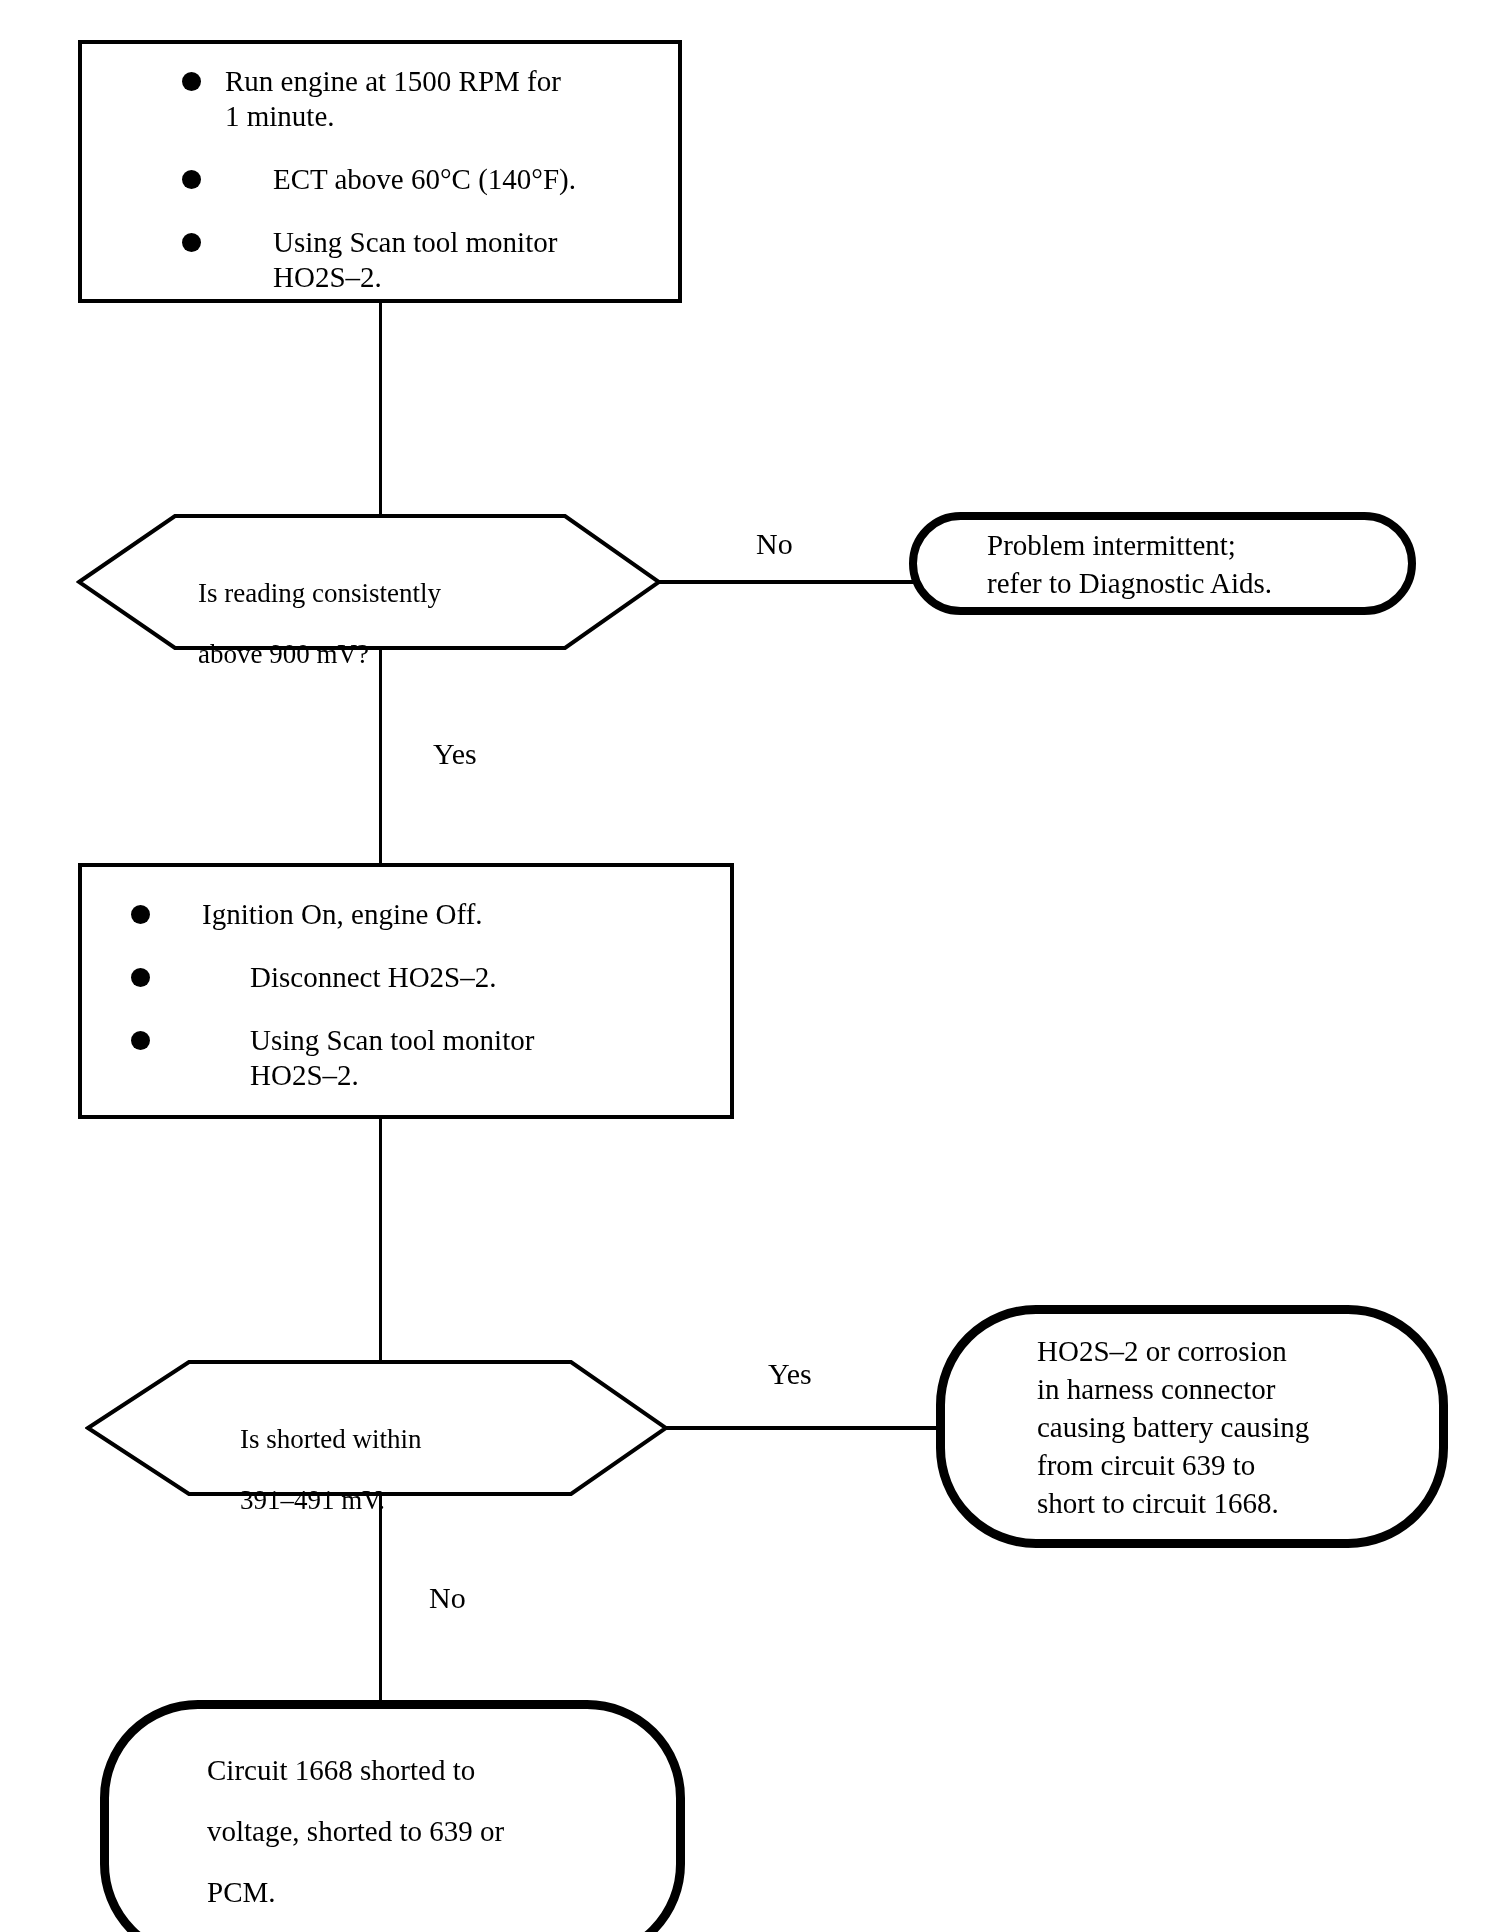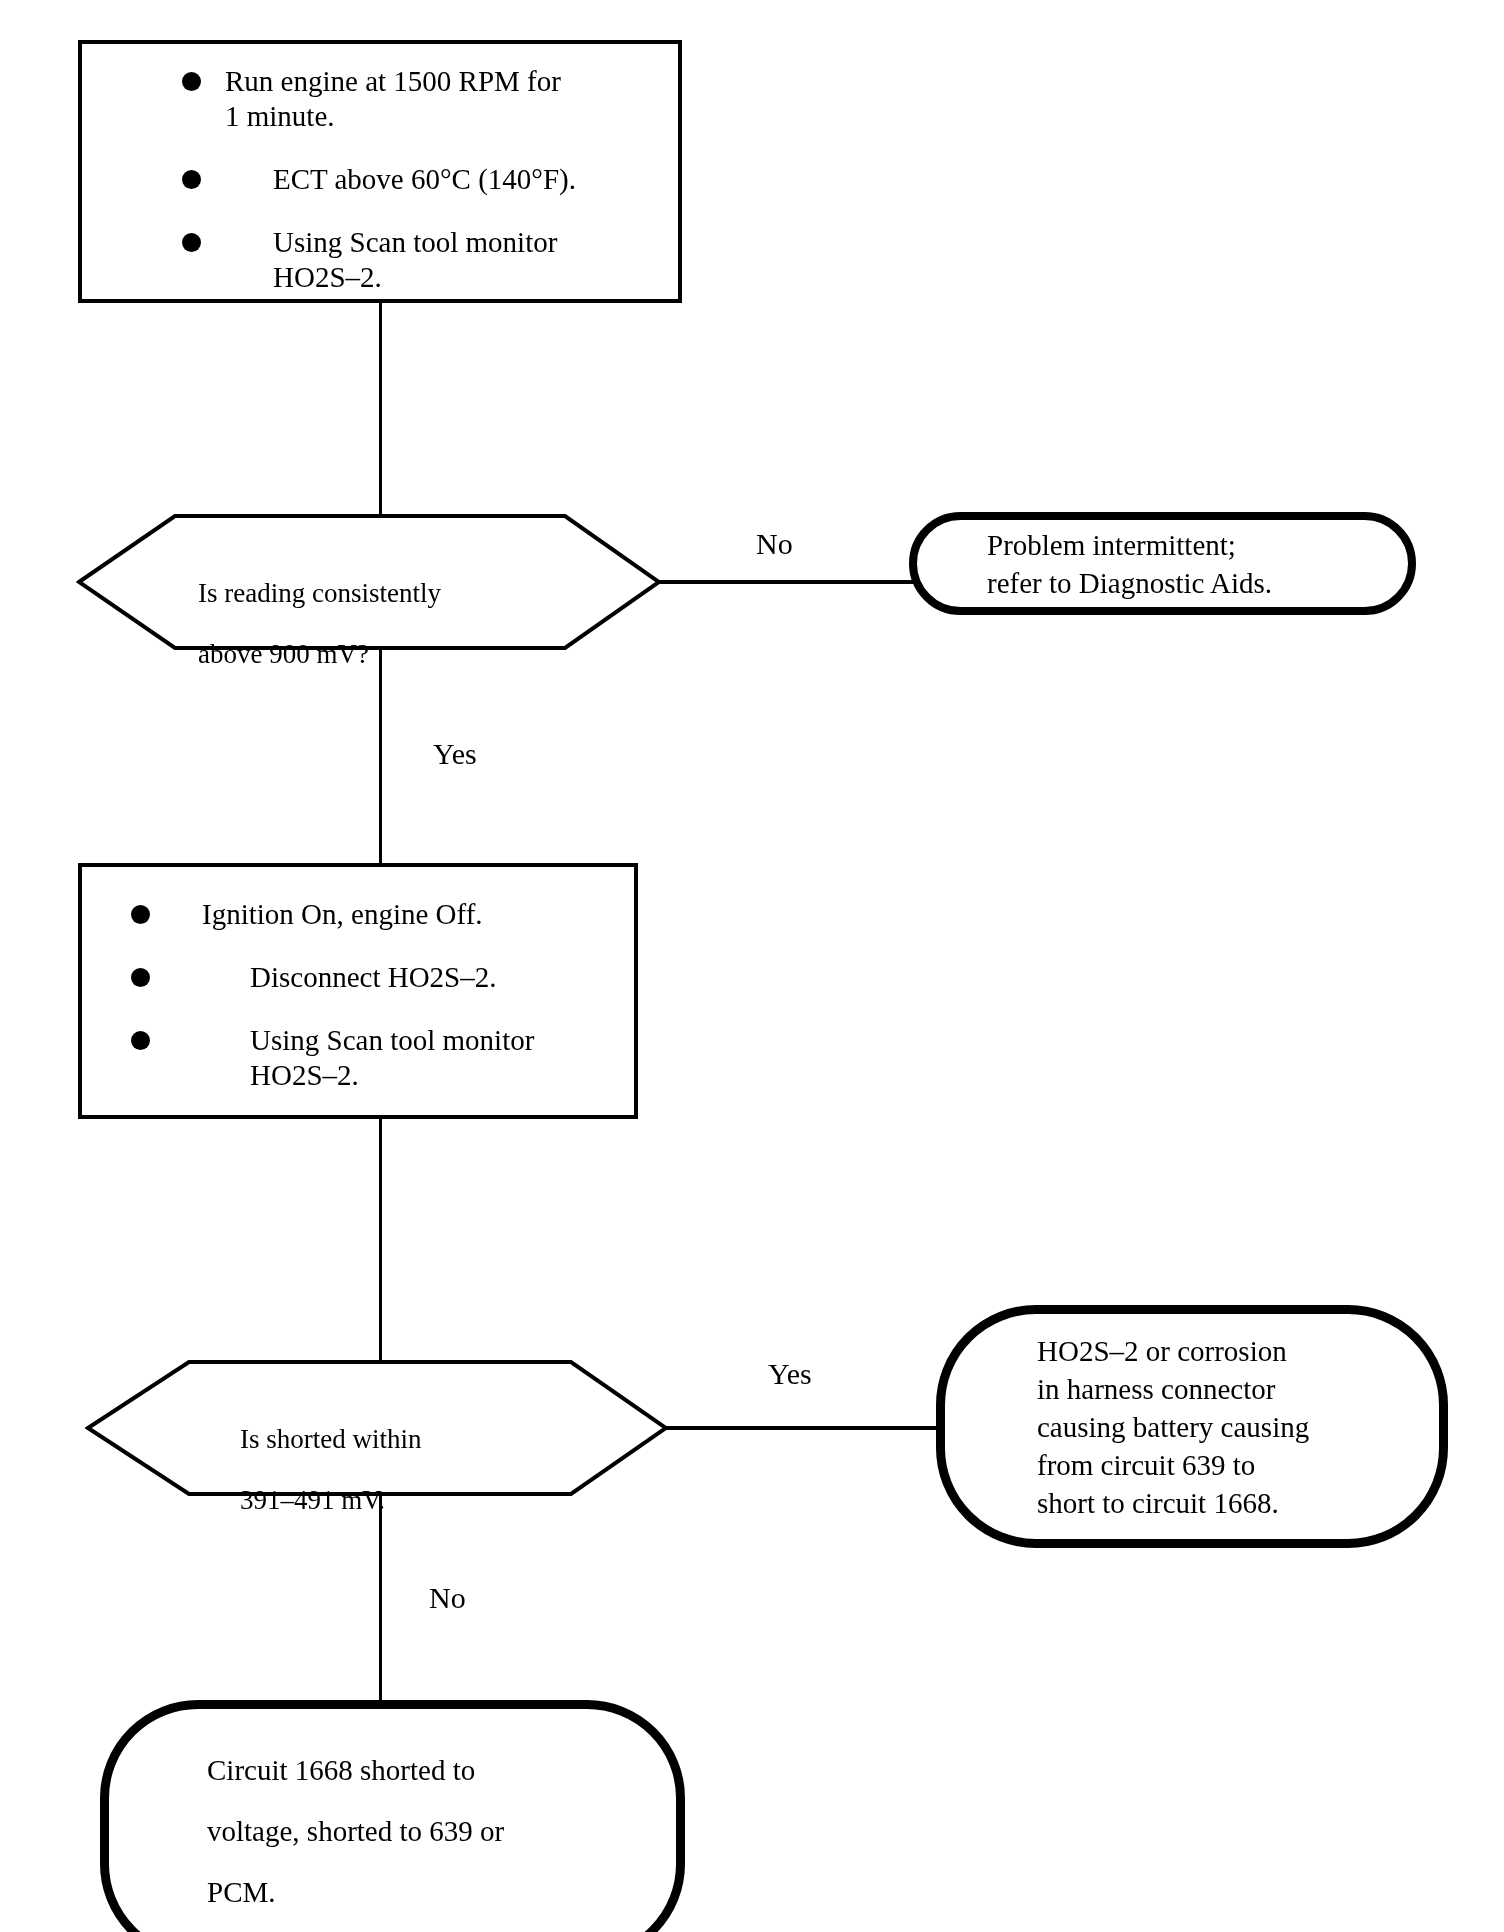--- a/index.html
+++ b/index.html
@@ -23,21 +23,21 @@
   .bullet + .bullet { margin-top: 28px; gap: 48px; }
   .dot {
     width: 19px; height: 19px; border-radius: 50%;
     background: #000; flex: none; margin-top: 8px;
   }
   .btext div {
     font-size: 29px; line-height: 35px; white-space: nowrap;
   }
   .box1 { left: 78px; top: 40px; width: 604px; height: 263px; padding: 20px 16px 0 100px; }
   .box1 .btext { margin-left: 24px; }
-  .box2 { left: 78px; top: 863px; width: 560px; height: 256px; padding: 30px 0 0 49px; }
+  .box2 { left: 78px; top: 863px; width: 656px; height: 256px; padding: 30px 0 0 49px; }
   .box2 .btext { margin-left: 52px; }
   
   .vline { position: absolute; width: 3px; background: #000; }
   .hline { position: absolute; height: 4px; background: #000; }
   
   .hexsvg { position: absolute; }
   .hextext { position: absolute; }
   .hextext div { font-size: 27px; line-height: 37px; white-space: nowrap; margin-top: 24px; }
   
   .stadium {

